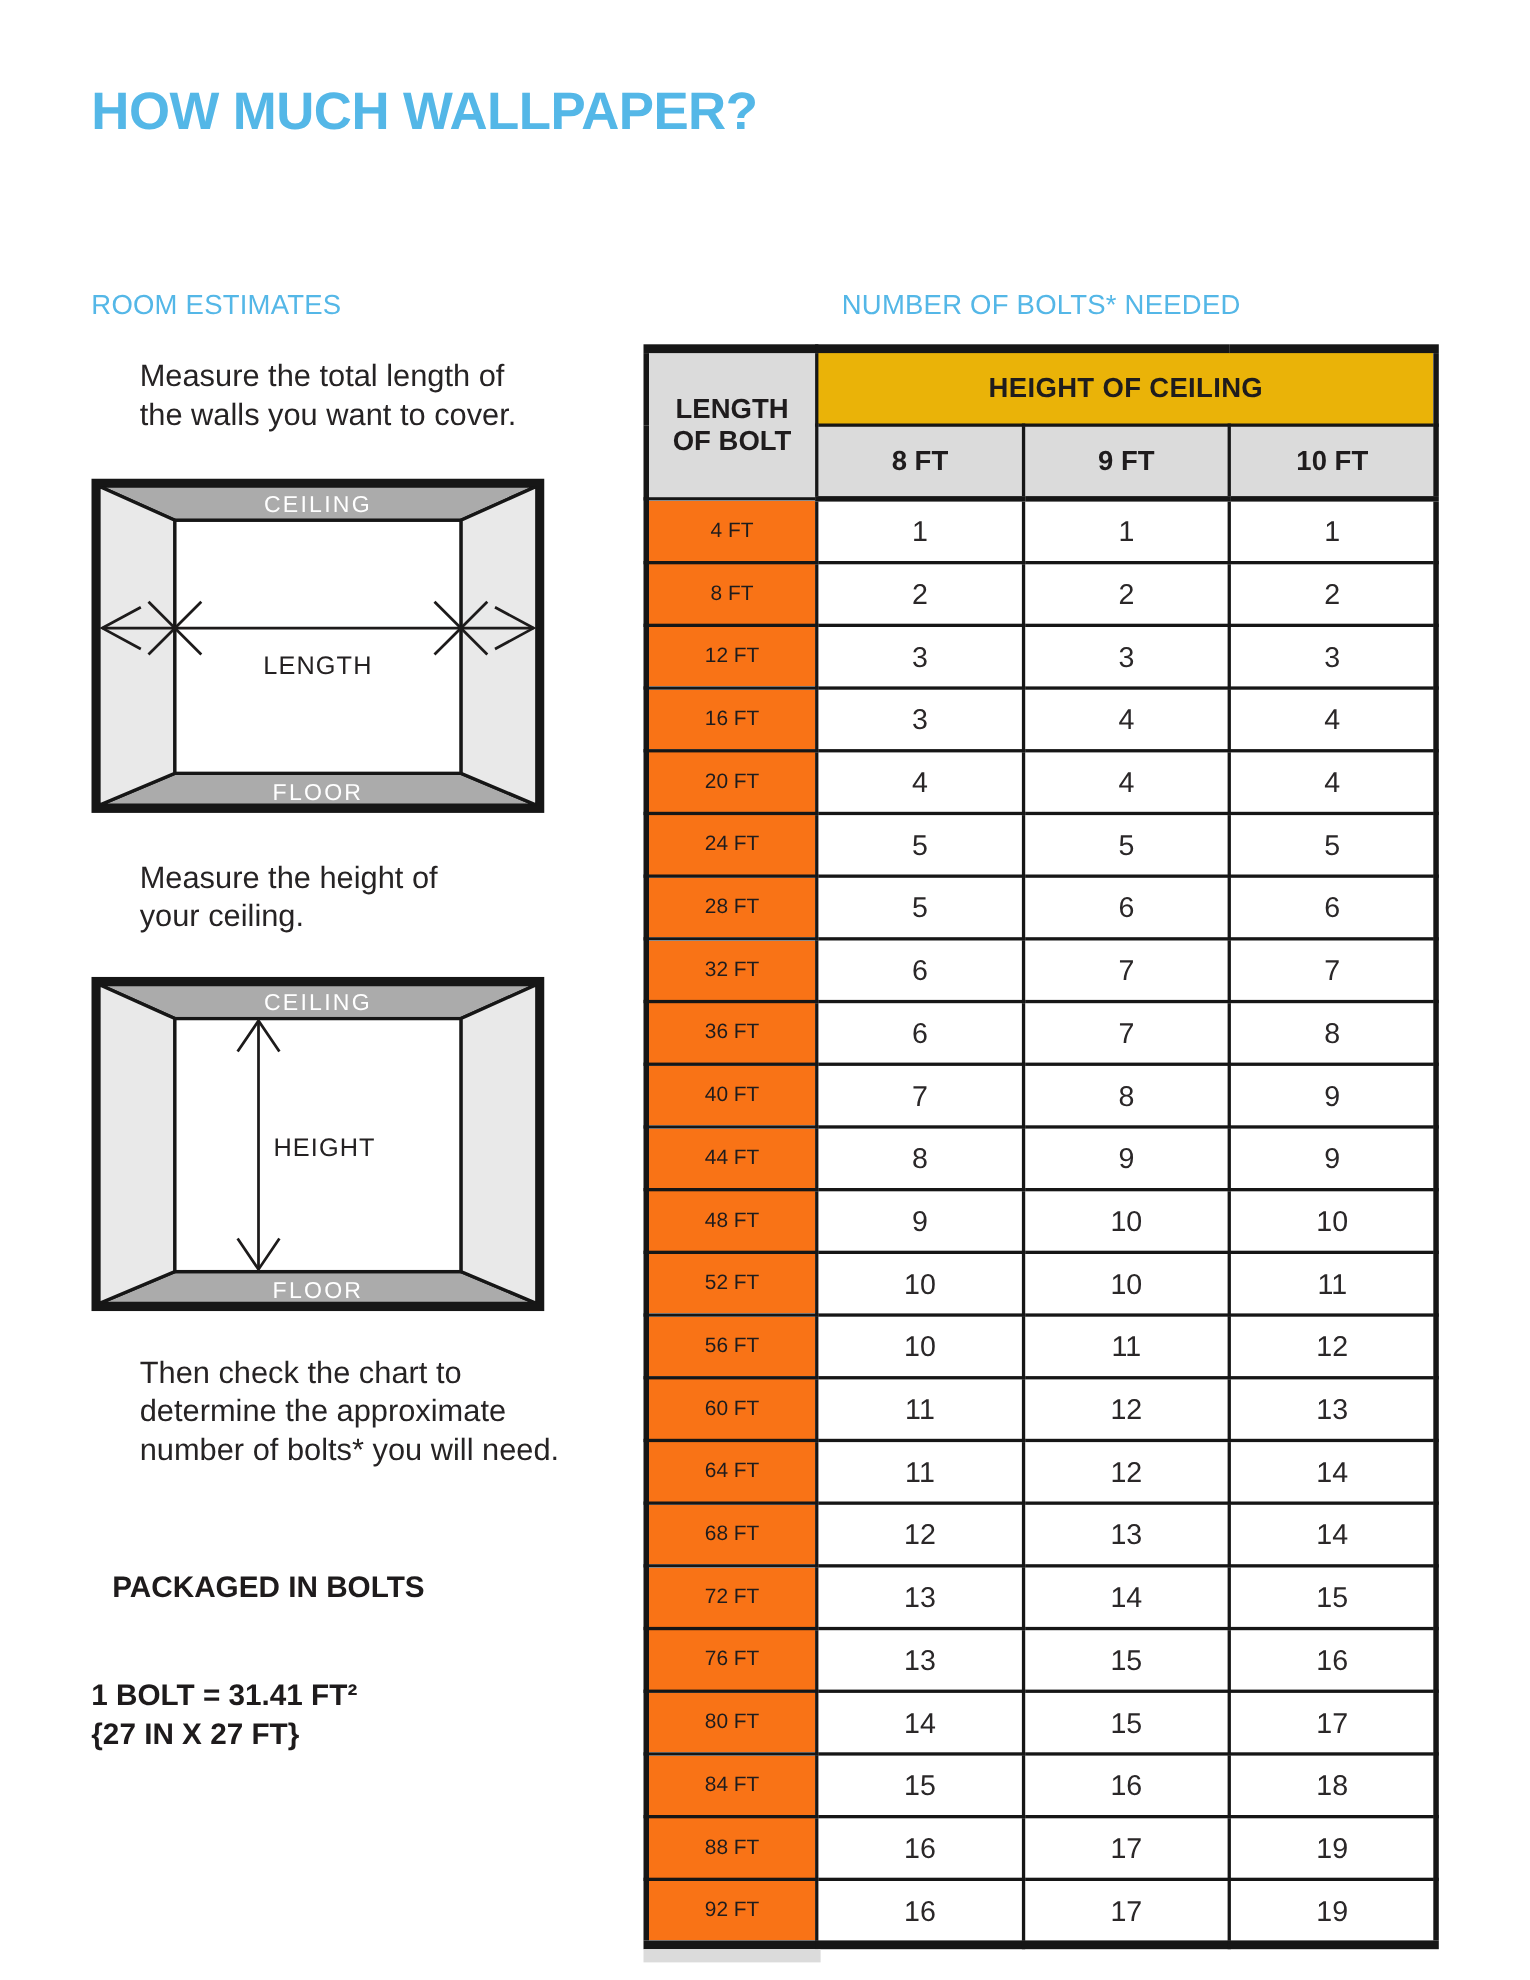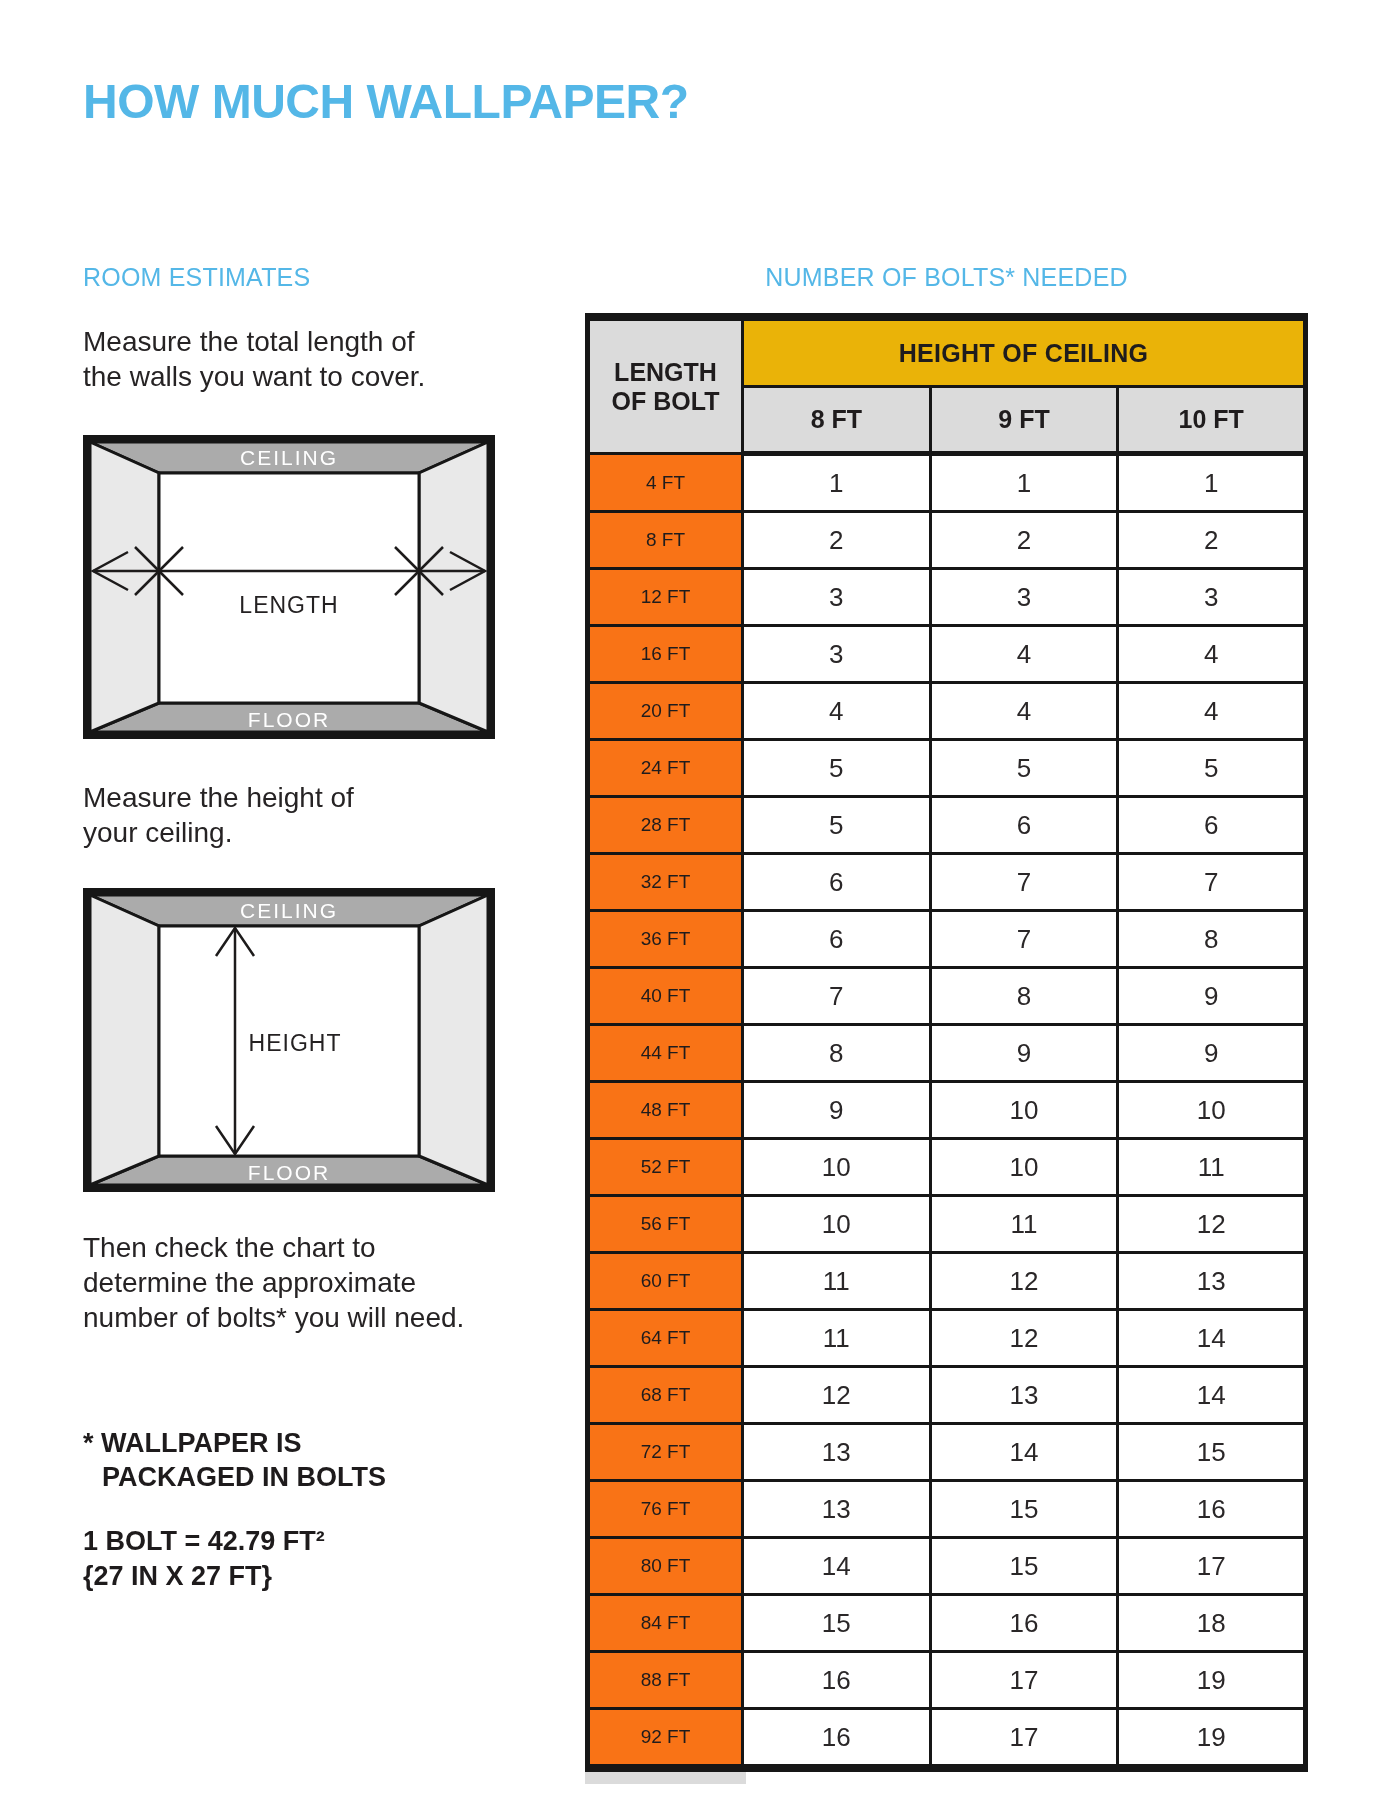--- a/index.html
+++ b/index.html
@@ -12,21 +12,21 @@
   .page-title{
     left:83px;top:74px;font-size:48px;font-weight:bold;letter-spacing:-0.5px;
     color:#54b7e7;white-space:nowrap;
   }
   .section-heading{
     font-size:25px;font-weight:normal;color:#54b7e7;letter-spacing:0.2px;white-space:nowrap;
   }
   #room-estimates{left:83px;top:263px;}
   #table-heading{left:585px;top:263px;width:723px;text-align:center;}
   
-  .bodytext{font-size:28px;line-height:35px;color:#262324;}
+  .bodytext{font-size:28px;line-height:35px;color:#262324;margin-left:44px;}
   #step1{left:83px;top:324px;}
   #step2{left:83px;top:780px;}
   #step3{left:83px;top:1230px;}
   .footnote{left:83px;top:1426px;font-size:27px;line-height:34px;font-weight:bold;color:#1e1b1c;}
   .footnote .indent{margin-left:19px;}
   .bolt-eq{left:83px;top:1524px;font-size:27px;line-height:35px;font-weight:bold;color:#1e1b1c;}
   
   .diagram{width:412px;height:304px;display:block;}
   #diagram1{left:83px;top:435px;}
   #diagram2{left:83px;top:888px;}
@@ -118,26 +118,25 @@
   <text class="dim-label" x="212" y="163" text-anchor="middle">HEIGHT</text>
 </svg>
 
 <div class="abs bodytext" id="step3">
   <div>Then check the chart to</div>
   <div>determine the approximate</div>
   <div>number of bolts* you will need.</div>
 </div>
 
 <div class="abs footnote">
-  <div><span>*</span>&nbsp;<span>WALLPAPER IS</span></div>
   <div class="indent">PACKAGED IN BOLTS</div>
 </div>
 
 <div class="abs bolt-eq">
-  <div>1 BOLT = 42.79 FT²</div>
+  <div>1 BOLT = 31.41 FT²</div>
   <div>{27 IN X 27 FT}</div>
 </div>
 
 <div class="abs section-heading" id="table-heading">NUMBER OF BOLTS* NEEDED</div>
 
 <div class="abs" id="table-wrap">
   <table class="bolts">
     <thead>
       <tr>
         <th class="corner" rowspan="2">

